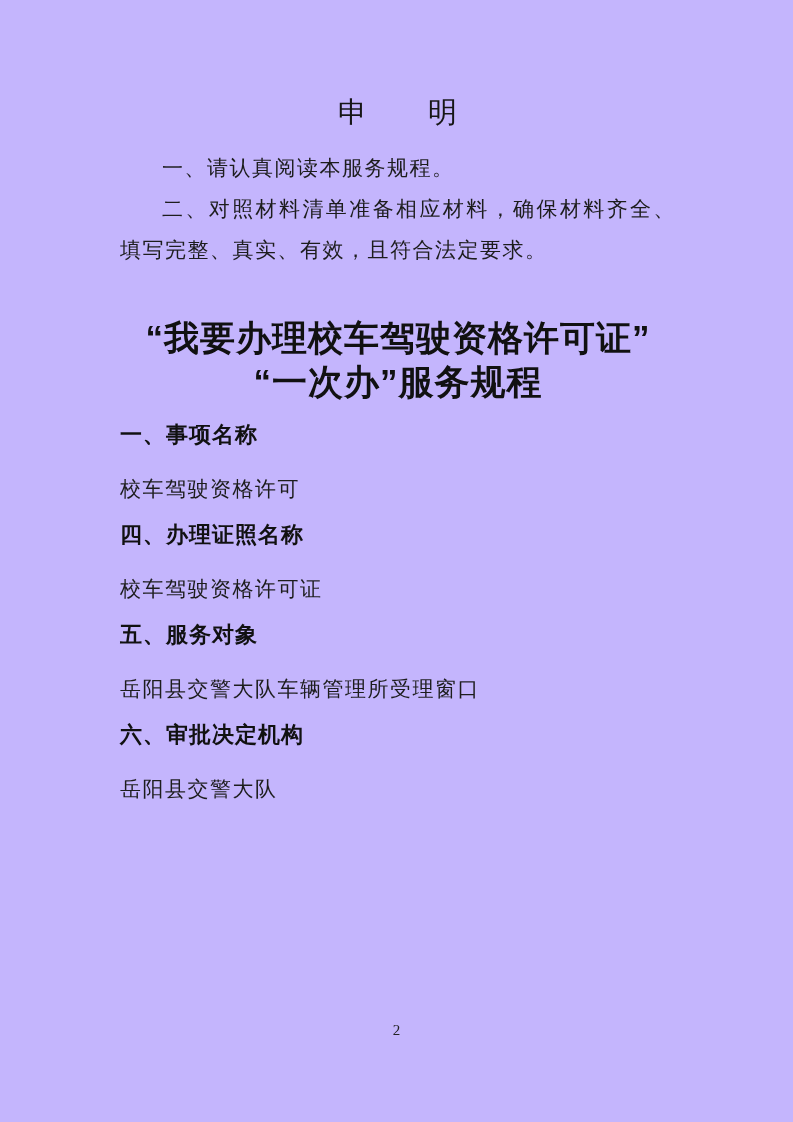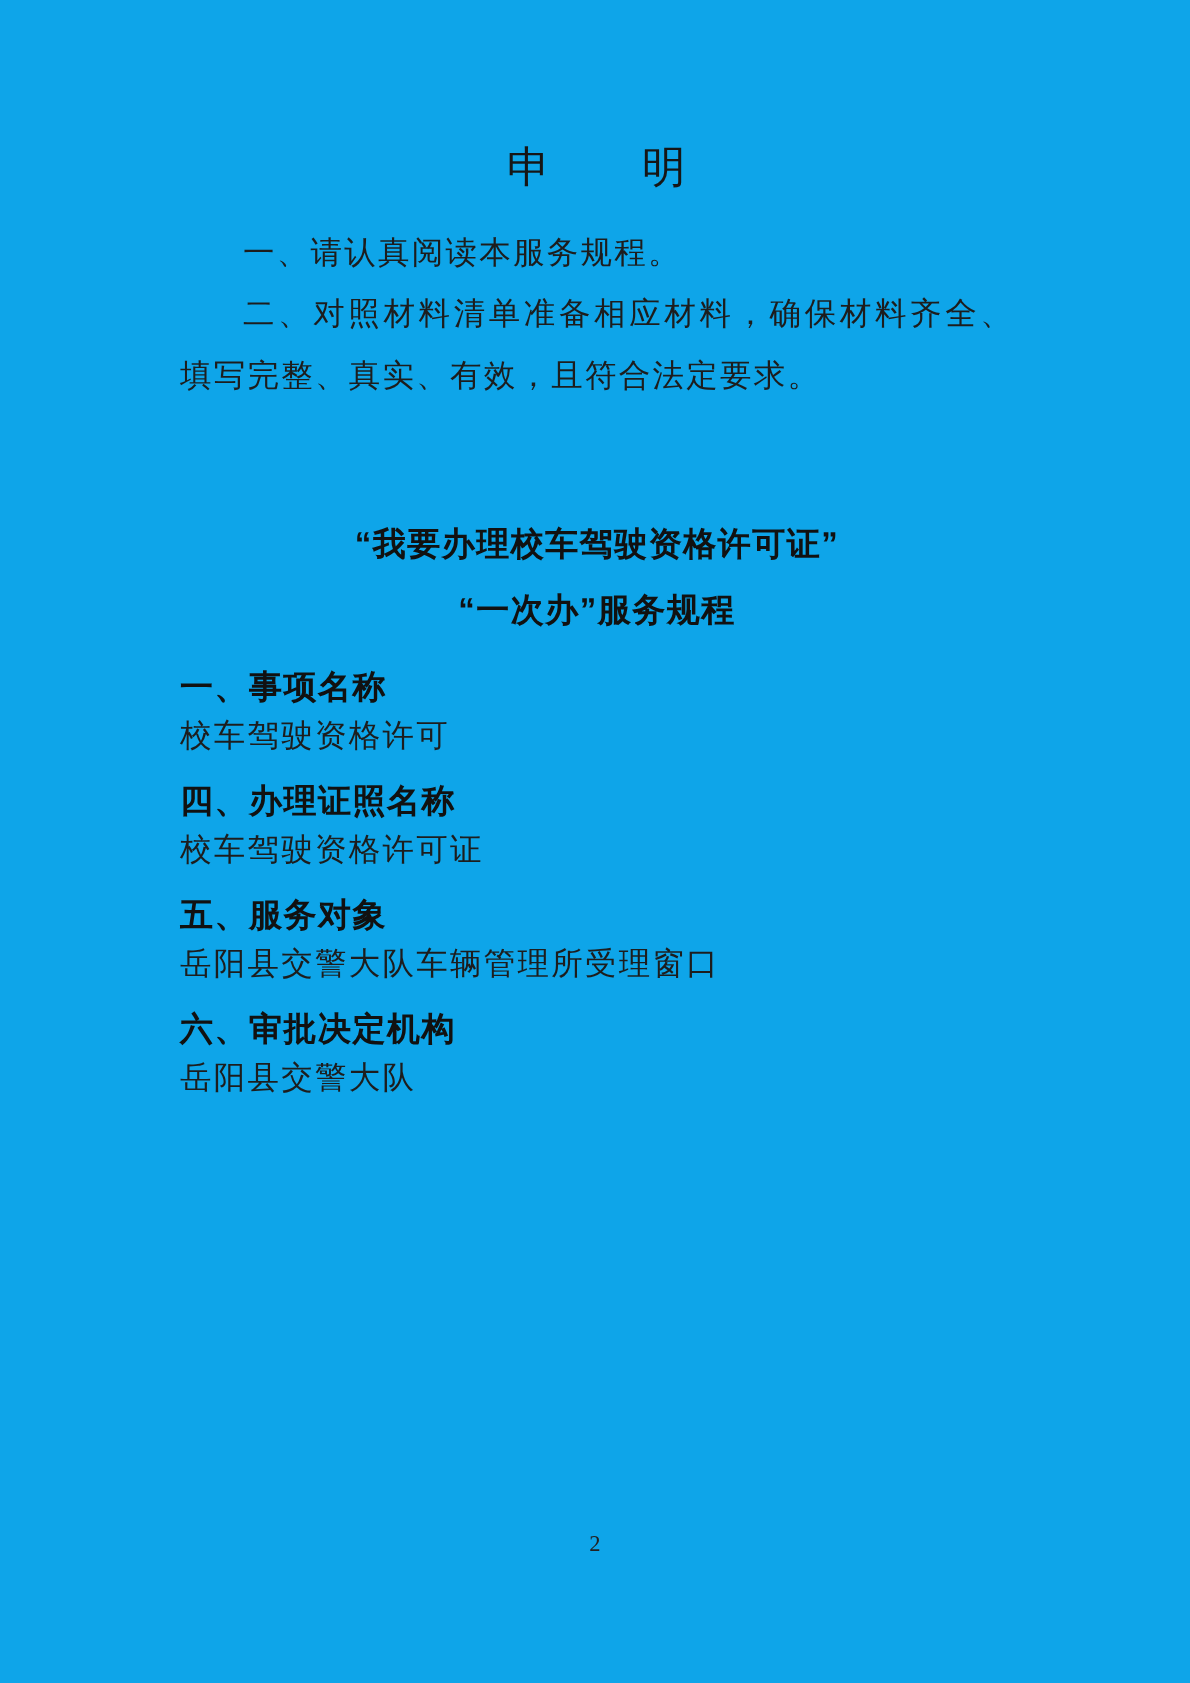--- a/index.html
+++ b/index.html
@@ -4,21 +4,21 @@
 <style>
   html, body {
     margin: 0;
     padding: 0;
     background: #ffffff;
   }
   .page {
     position: relative;
     width: 793px;
     height: 1122px;
-    background: #0ea5e9;
+    background: #c4b5fd;
     color: #1a1a1a;
     overflow: hidden;
     font-family: "Liberation Serif", serif;
   }
   .content {
     position: absolute;
     left: 120px;
     width: 556px;
     top: 0;
   }
@@ -39,43 +39,43 @@
     margin: 0;
     font-size: 21px;
     line-height: 41px;
     letter-spacing: 1.5px;
     text-align: justify;
     text-indent: 2em;
     color: #1d1d1d;
     font-family: "Liberation Serif", serif;
   }
   .procedure-title {
-    margin-top: 70px;
+    margin-top: 45px;
     text-align: center;
     font-family: "Liberation Sans", sans-serif;
     font-weight: 700;
-    font-size: 22px;
+    font-size: 35px;
     line-height: 44px;
     color: #111111;
     letter-spacing: 1px;
   }
   .section h2 {
     margin: 16px 0 0 0;
-    font-family: Liberation Mono, monospace;
+    font-family: Liberation Sans, sans-serif;
     font-weight: 700;
     font-size: 22px;
     line-height: 30px;
     color: #111111;
     letter-spacing: 1px;
   }
   .section:first-of-type h2 {
     margin-top: 6px;
   }
   .section p {
-    margin: 0 0 0 0;
+    margin: 24px 0 0 0;
     font-size: 21px;
     line-height: 30px;
     letter-spacing: 1.5px;
     color: #1d1d1d;
     font-family: "Liberation Serif", serif;
   }
   .page-number {
     position: absolute;
     top: 1020px;
     left: 0;

